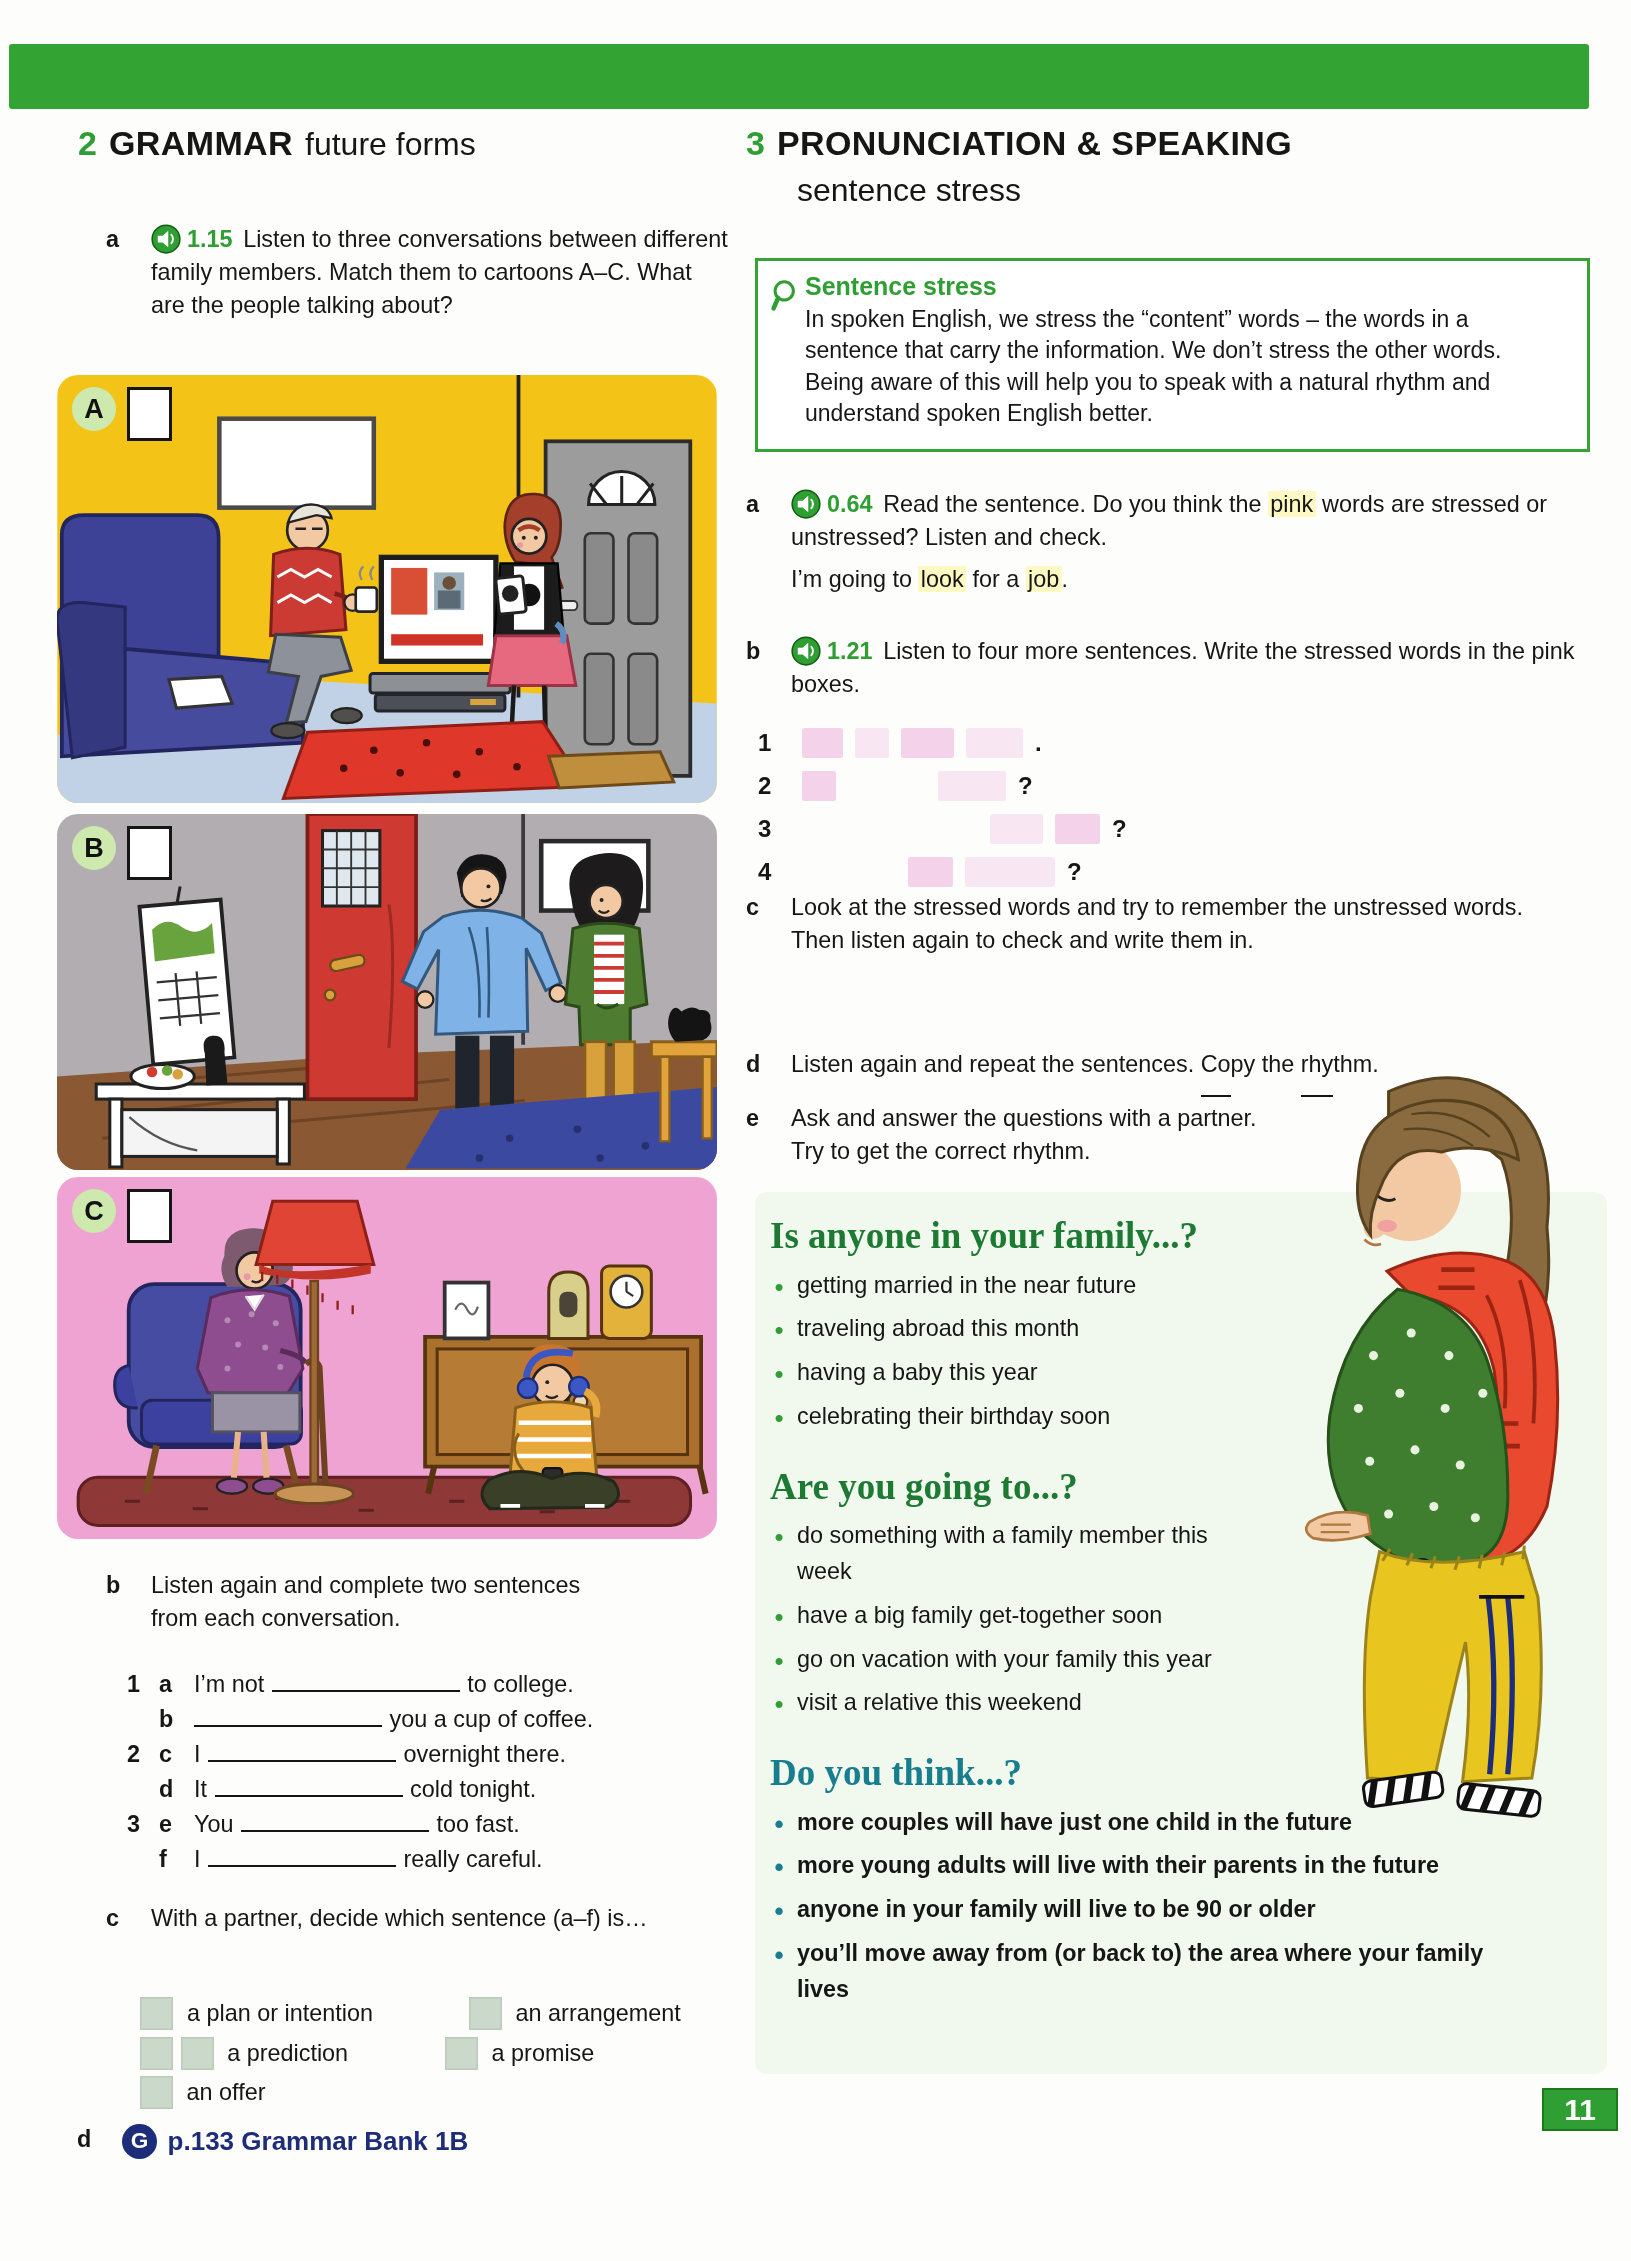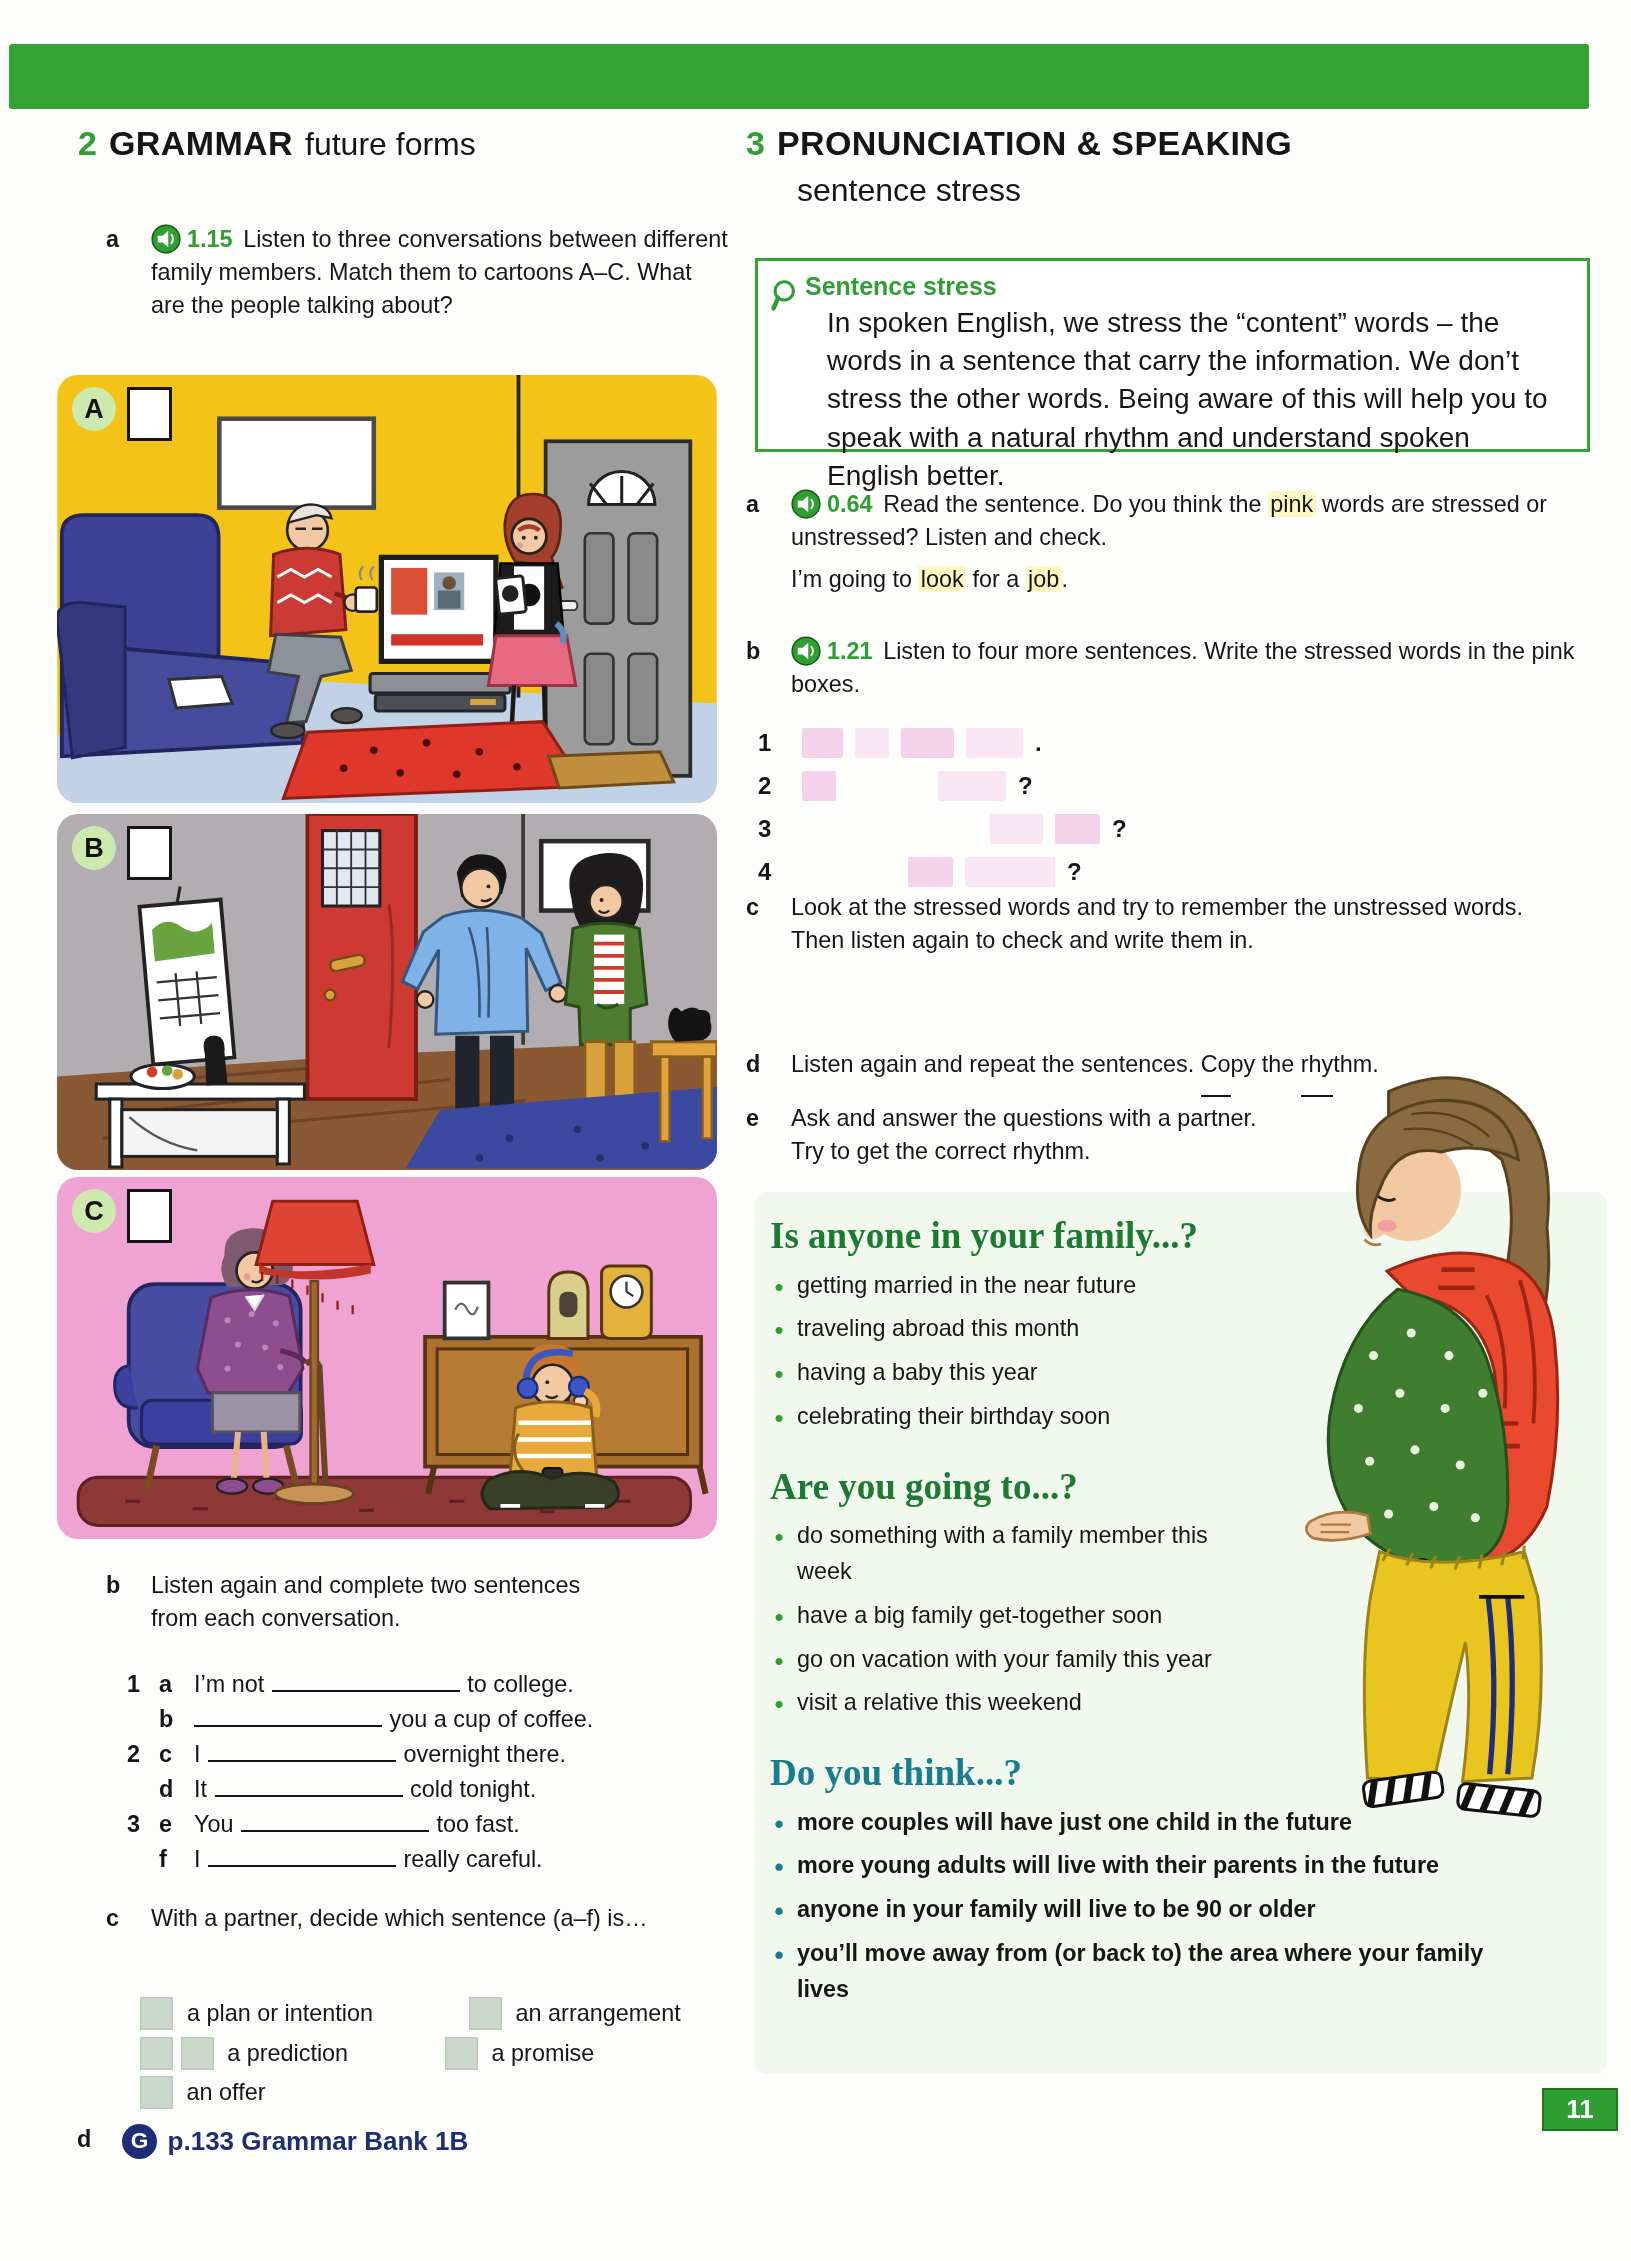--- a/index.html
+++ b/index.html
@@ -2,21 +2,21 @@
 <html style="font-size:12px"><head>
 <meta charset="utf-8">
 <style>
   html,body{margin:0;padding:0;background:#e8e8e8;}
   #page{position:relative;width:1632px;height:2261px;background:#fdfdfb;
         font-family:"Liberation Sans",sans-serif;color:#161616;overflow:hidden;}
   .abs{position:absolute;}
   
   .topbar{left:9px;top:44px;width:1580px;height:65px;background:#33a433;border-radius:3px;}
   .pagenum{left:1542px;top:2088px;width:72px;height:39px;background:#2f9e33;color:#fff;
-           font-weight:700;font-size:26px;display:flex;align-items:center;justify-content:center;
+           font-weight:700;font-size:30px;display:flex;align-items:center;justify-content:center;
            border:2.3px solid #1c7a1c;}
   
   .h2{display:flex;align-items:baseline;gap:12px;font-size:34px;}
   .h2 .num{color:#2f9e33;font-weight:700;}
   .h2 .ttl{font-weight:700;letter-spacing:0.4px;}
   .h2 .sub{font-weight:400;font-size:32px;}
   .subline{font-size:32px;}
   
   .ex{display:flex;align-items:flex-start;font-size:23.4px;line-height:1.42;}
   .ex .m{width:45px;flex:0 0 45px;font-weight:700;}
@@ -34,21 +34,21 @@
   .optrow{position:absolute;display:flex;align-items:center;gap:13.6px;font-size:23.4px;}
   .sq{width:33px;height:33px;background:#cbd9ca;box-shadow:inset 0 0 0 1.5px #bccabb;}
   .sq+.sq{margin-left:-6px;}
   .gbank{display:flex;align-items:center;gap:10.6px;color:#1d2d7a;font-weight:700;font-size:26px;}
   .gicon{width:35px;height:35px;border-radius:50%;background:#1d2d7a;color:#fff;display:flex;
          align-items:center;justify-content:center;font-size:22.6px;font-weight:700;}
   
   .stressbox{left:755px;top:258px;width:829px;height:188px;border:3px solid #35a435;background:#fff;}
   .stressbox .inner{position:absolute;left:47px;top:10.6px;width:746px;}
   .stressbox .ttl{color:#2f9e33;font-weight:700;font-size:25px;margin-bottom:3px;}
-  .stressbox .body{font-size:28px;line-height:1.37;margin-left:22px;}
+  .stressbox .body{font-size:23px;line-height:1.37;}
   .mag{position:absolute;left:10.6px;top:16.6px;}
   
   .pline{display:flex;align-items:center;height:43px;font-size:24px;}
   .pline .n{width:44px;font-weight:700;}
   .pbox{display:inline-block;height:30px;background:#f9e6f3;border-radius:2.3px;margin-right:12px;}
   .pbox.d{background:#f4d3ea;}
   .pend{font-weight:700;}
   
   .panel{left:755px;top:1192px;width:852px;height:882px;background:#f1f8ee;border-radius:12px;}
   .speak{left:770px;top:1200px;width:835px;}

